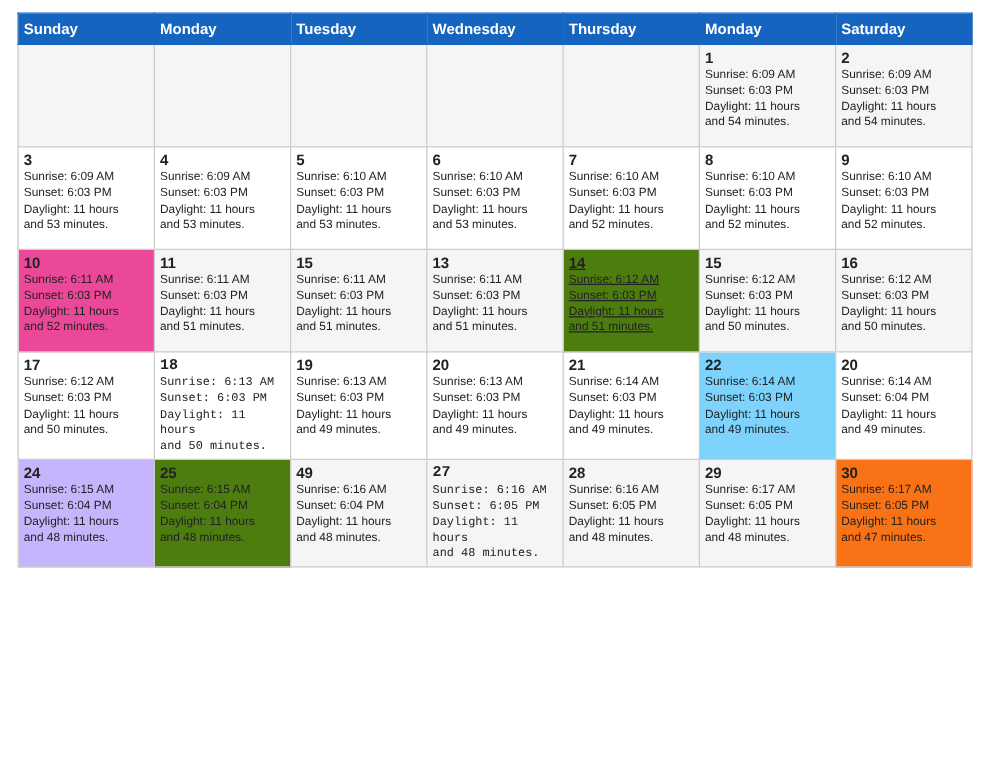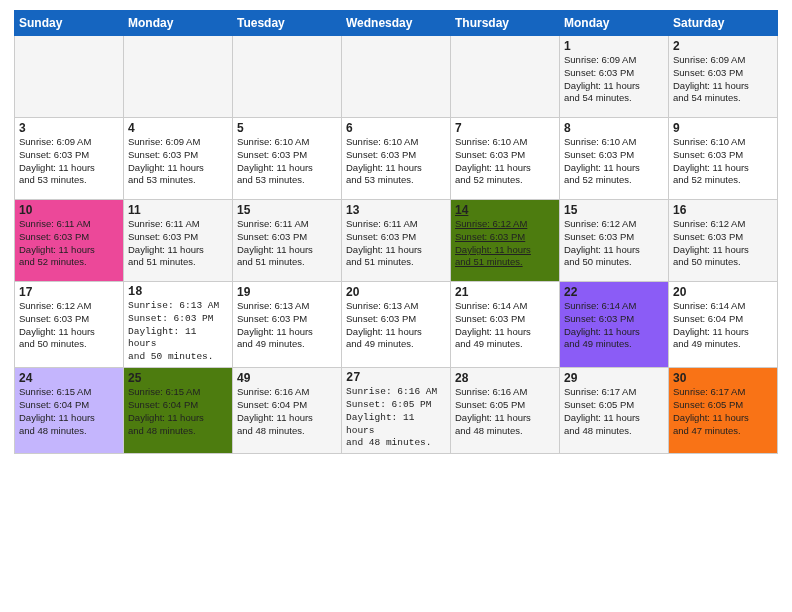--- a/index.html
+++ b/index.html
@@ -260,21 +260,21 @@
 Daylight: 11 hours
 and 49 minutes.</div>
           </td>
           <td style="background: rgb(255, 255, 255);">
             <span class="day-number">21</span>
             <div class="day-info" style="white-space: pre-line;">Sunrise: 6:14 AM
 Sunset: 6:03 PM
 Daylight: 11 hours
 and 49 minutes.</div>
           </td>
-          <td style="background: #8b5cf6; margin-top: 23px;">
+          <td style="background: #7dd3fc; margin-top: 23px;">
             <span class="day-number">22</span>
             <div class="day-info" style="white-space: pre-line;">Sunrise: 6:14 AM
 Sunset: 6:03 PM
 Daylight: 11 hours
 and 49 minutes.</div>
           </td>
           <td style="background: rgb(255, 255, 255);">
             <span class="day-number">20</span>
             <div class="day-info" style="white-space: pre-line;">Sunrise: 6:14 AM
 Sunset: 6:04 PM

